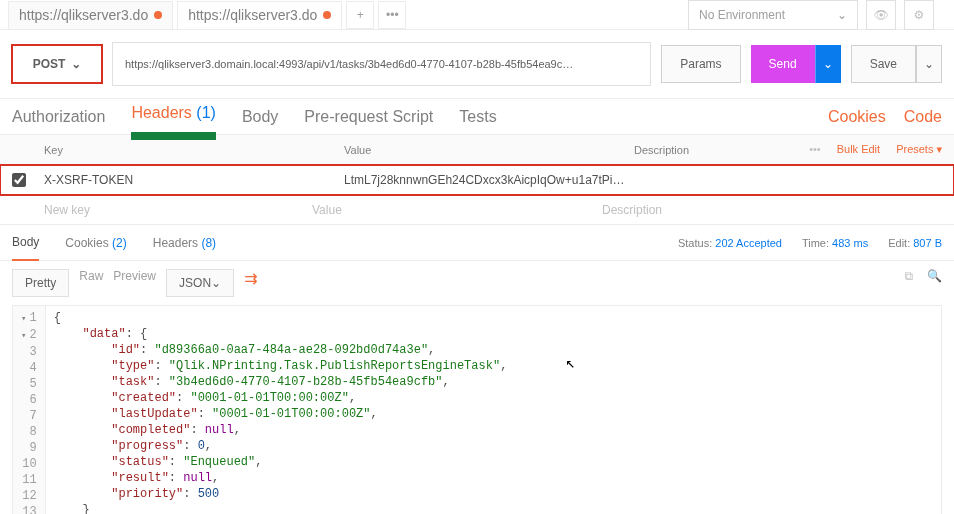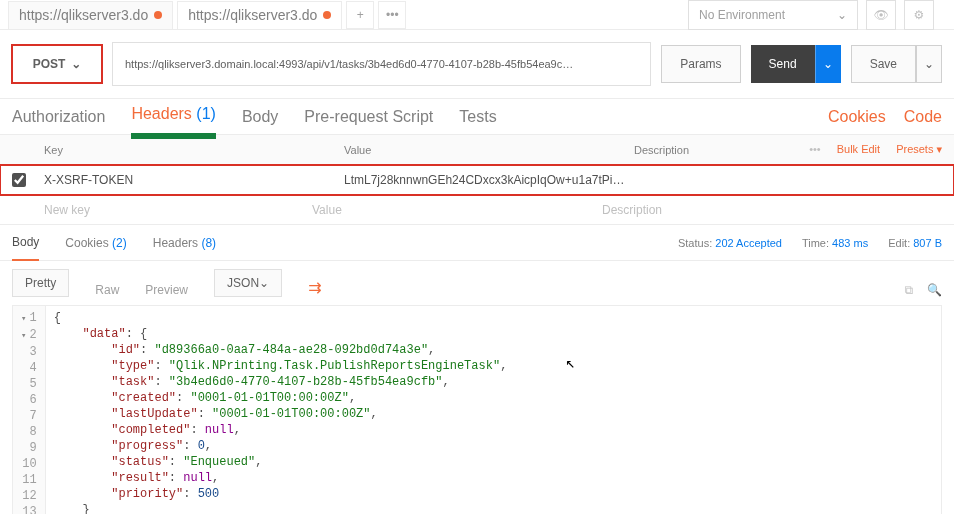--- a/index.html
+++ b/index.html
@@ -11,47 +11,47 @@
 .tab-add, .tab-more { width: 28px; height: 28px; display: flex; align-items: center; justify-content: center; color: #a0a0a0; border: 1px solid #ececec; cursor: pointer; }
 .spacer { flex: 1; }
 .env { display: flex; align-items: flex-start; gap: 8px; padding: 0 12px; }
 .env-select { width: 170px; height: 30px; border: 1px solid #e0e0e0; display: flex; align-items: center; justify-content: space-between; padding: 0 10px; color: #a0a0a0; cursor: pointer; }
 .eye, .settings-btn { width: 30px; height: 30px; border: 1px solid #e0e0e0; display: flex; align-items: center; justify-content: center; color: #c0c0c0; cursor: pointer; }
 .req-row { display: flex; align-items: center; gap: 10px; padding: 12px; border-bottom: 1px solid #ececec; }
 .method { width: 90px; height: 38px; border: 1px solid #d0d0d0; display: flex; align-items: center; justify-content: center; gap: 6px; font-weight: 600; color: #606060; cursor: pointer; }
 .method.highlight { outline: 2px solid #d93025; outline-offset: -1px; }
 .url { flex: 1; height: 44px; border: 1px solid #e0e0e0; padding: 0 12px; font-size: 11px; color: #606060; }
 .btn { height: 38px; padding: 0 18px; border: 1px solid #d0d0d0; background: #fafafa; color: #606060; display: flex; align-items: center; cursor: pointer; }
-.btn.send { background: #404040; color: #fff; border: none; font-weight: 500; }
+.btn.send { background: #d946ef; color: #fff; border: none; font-weight: 500; }
 .btn.drop { width: 26px; padding: 0; justify-content: center; background: #097BED; color: #fff; border: none; border-left: 1px solid rgba(255,255,255,0.3); }
 .btn.save-drop { width: 26px; padding: 0; justify-content: center; }
 .subtabs { display: flex; align-items: center; padding: 0 12px; border-bottom: 1px solid #ececec; height: 36px; gap: 26px; font-size: 16px; color: #808080; }
 .subtab { padding: 10px 0; cursor: pointer; }
-.subtab.active { color: #f26b3a; border-bottom: 6px solid #15803d; margin-bottom: -1px; }
+.subtab.active { color: #f26b3a; border-bottom: 8px solid #15803d; margin-bottom: -1px; }
 .subtab .count { color: #097BED; }
 .right-links { margin-left: auto; display: flex; gap: 18px; }
 .right-links span { color: #f26b3a; cursor: pointer; }
 .hdr-head { display: flex; align-items: center; background: #fafafa; border-bottom: 1px solid #ececec; height: 30px; padding: 0 12px 0 44px; font-size: 11px; color: #808080; }
 .col-key { width: 300px; }
 .col-val { width: 290px; }
 .col-desc { flex: 1; }
 .hdr-actions { display: flex; gap: 16px; color: #f26b3a; }
 .hdr-actions .dots { color: #c0c0c0; }
 .hdr-row { display: flex; align-items: center; height: 30px; border-bottom: 1px solid #ececec; padding: 0 12px; font-size: 12px; }
 .hdr-row .chk { width: 32px; display: flex; align-items: center; }
 .hdr-row .chk input { width: 14px; height: 14px; accent-color: #505050; }
 .hdr-row.highlight-box { outline: 2px solid #d93025; outline-offset: -1px; }
 .hdr-row.ph { color: #c0c0c0; }
 .hdr-row .col-key, .hdr-row .col-val, .hdr-row .col-desc { overflow: hidden; text-overflow: ellipsis; white-space: nowrap; }
 .hdr-row.ph .col-key { margin-left: 32px; width: 268px; }
 .resp-tabs { display: flex; align-items: center; padding: 8px 12px; border-bottom: 1px solid #ececec; height: 36px; gap: 26px; font-size: 12px; color: #808080; }
 .resp-tabs .subtab.active { color: #505050; border-bottom: 2px solid #f26b3a; }
 .resp-status { margin-left: auto; display: flex; gap: 20px; font-size: 11px; }
 .resp-status .v { color: #097BED; }
-.toolbar { display: flex; align-items: flex-end; gap: 26px; padding: 8px 12px; }
+.toolbar { display: flex; align-items: flex-start; gap: 10px; padding: 8px 12px; }
 .tool-btn { height: 28px; padding: 0 12px; border: 1px solid #e0e0e0; display: flex; align-items: center; cursor: pointer; color: #606060; background: #fafafa; }
 .tool-txt { color: #a0a0a0; cursor: pointer; }
 .tool-icon { color: #f26b3a; font-size: 16px; cursor: pointer; }
 .tool-right { margin-left: auto; display: flex; gap: 14px; color: #c0c0c0; }
 .code-block { border: 1px solid #ececec; margin: 0 12px 12px 12px; display: flex; font-family: "Courier New", monospace; font-size: 12px; }
 .gutter { background: #fafafa; color: #a0a0a0; padding: 4px 8px; text-align: right; border-right: 1px solid #ececec; user-select: none; }
 .gutter div { line-height: 16px; }
 .gutter .arrow { display:inline-block; font-size:9px; color:#888; margin-right:3px; }
 .code { padding: 4px 8px; line-height: 16px; white-space: pre; flex: 1; position: relative; }
 .k { color: #9b2323; }

